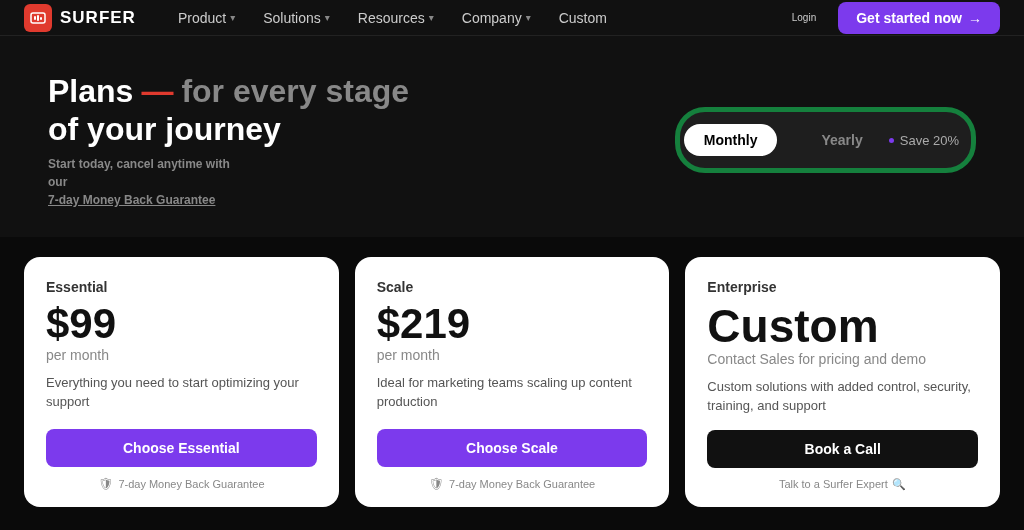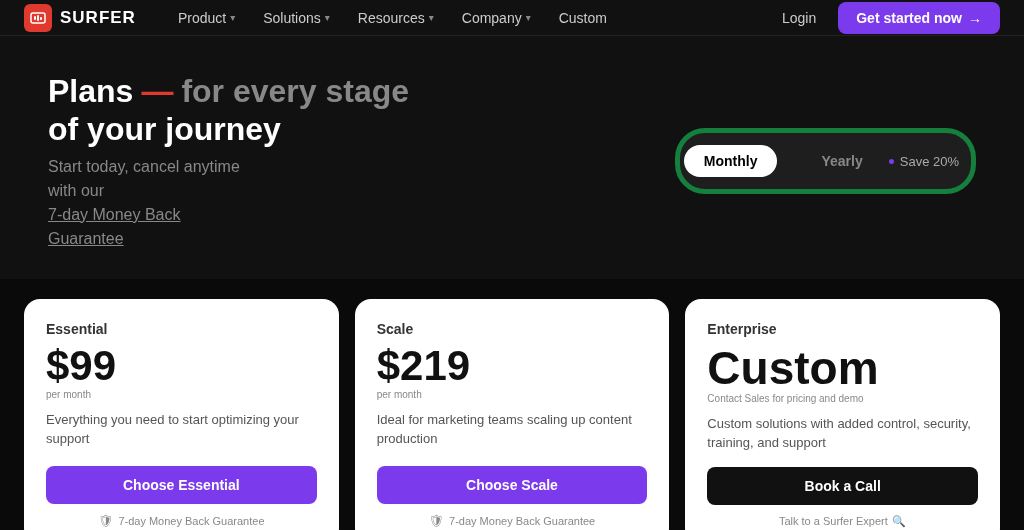--- a/index.html
+++ b/index.html
@@ -55,21 +55,21 @@
       color: #ccc;
       cursor: pointer;
       border-radius: 6px;
     }
     .nav-item .chevron {
       font-size: 10px;
       color: #888;
     }
     .nav-spacer { flex: 1; }
     .nav-login {
-      font-size: 14px;
+      font-size: 10px;
       color: #ccc;
       padding: 6px 14px;
       cursor: pointer;
     }
     .nav-cta {
       background: #7c3aed;
       color: #fff;
       border: none;
       padding: 8px 18px;
       border-radius: 8px;
@@ -93,24 +93,25 @@
       font-size: 32px;
       font-weight: 700;
       line-height: 1.2;
     }
     .hero-left h1 .plans-word { color: #fff; }
     .hero-left h1 .dash { color: #e03a2e; margin: 0 8px; }
     .hero-left h1 .rest { color: #888; }
     .hero-left h1 .line2 { color: #fff; }
     .hero-sub {
       margin-top: 6px;
-      font-size: 16px;
+      font-size: 12px;
       color: #888;
       max-width: 200px;
       line-height: 1.5;
+      font-weight: bold;
     }
     .hero-sub u { text-decoration: underline; }
 
     
     .billing-toggle {
       display: flex;
       align-items: center;
       background: #1e1e1e;
       border-radius: 30px;
       padding: 4px;
@@ -181,21 +182,21 @@
       margin-bottom: 2px;
     }
     .card-price-custom {
       font-size: 46px;
       font-weight: 800;
       color: #111;
       line-height: 1;
       margin-bottom: 2px;
     }
     .card-period {
-      font-size: 10px;
+      font-size: 14px;
       color: #888;
       margin-bottom: 10px;
     }
     .card-desc {
       font-size: 13px;
       color: #555;
       line-height: 1.5;
       margin-bottom: 14px;
       flex: 1;
     }

